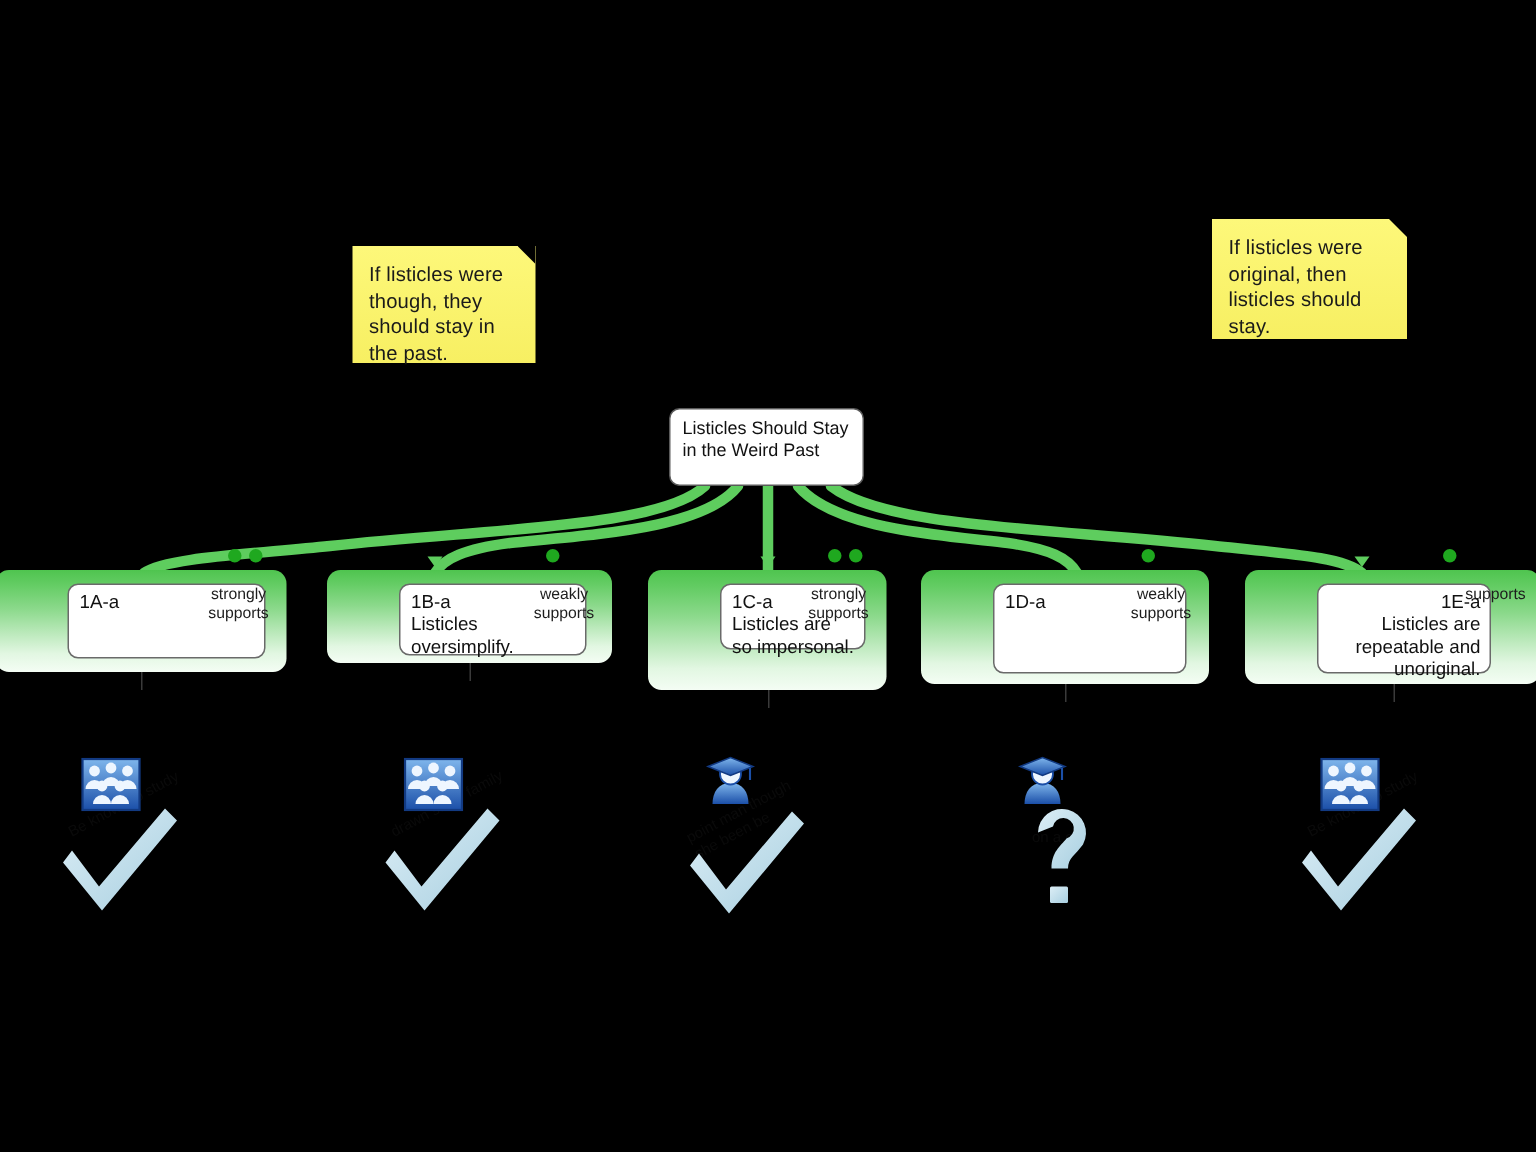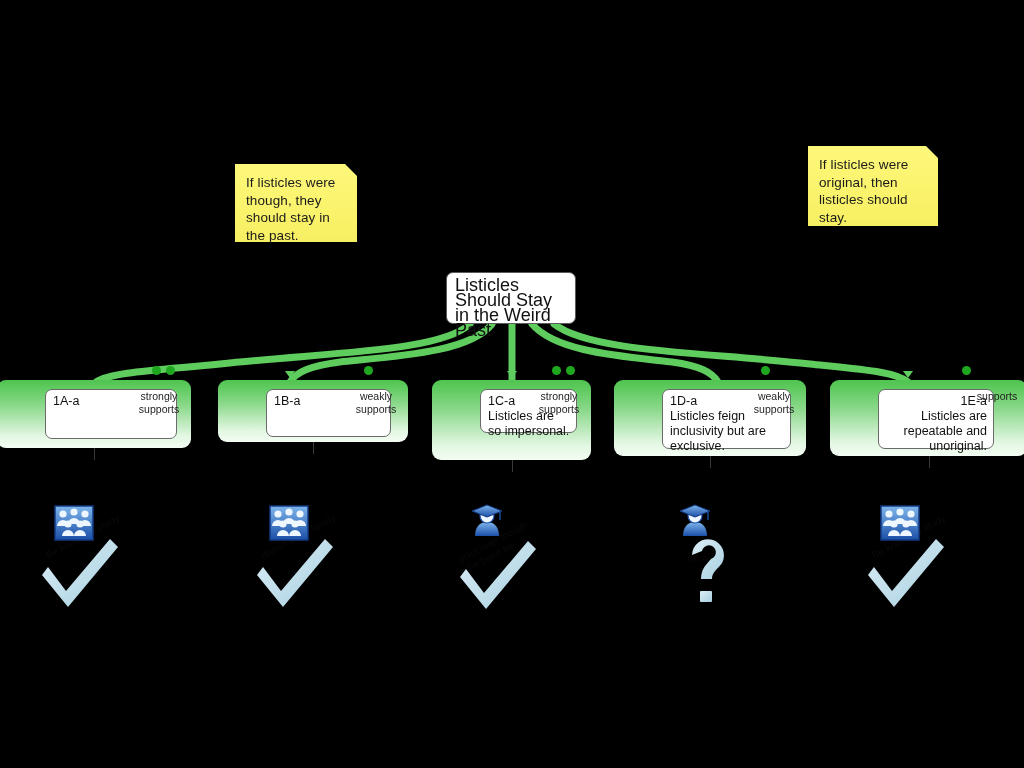--- a/index.html
+++ b/index.html
@@ -63,21 +63,21 @@
     position: absolute;
     left: 446px;
     top: 272px;
     width: 130px;
     height: 52px;
     background: #ffffff;
     border: 1px solid #5a5a5a;
     border-radius: 7px;
     box-sizing: border-box;
     padding: 5px 7px 4px 8px;
-    font-size: 18px;
+    font-size: 12px;
     line-height: 15px;
     color: #111111;
     z-index: 6;
   }
 
   
   .card {
     position: absolute;
     box-sizing: border-box;
     border-radius: 9px;
@@ -238,38 +238,38 @@
     <div class="claim-box" style="width:132px; height:50px;">
       <div>1A-a</div>
     </div>
     <div class="strength">strongly supports</div>
     <div class="stem"></div>
   </div>
 
   <div class="card" style="left:218px; top:380px; width:190px; height:62px;">
     <div class="claim-box" style="width:125px; height:48px;">
       <div>1B-a</div>
+      <div>Listicles oversimplify.</div>
     </div>
     <div class="strength">weakly supports</div>
     <div class="stem"></div>
   </div>
 
   <div class="card" style="left:432px; top:380px; width:159px; height:80px;">
     <div class="claim-box" style="width:97px; height:44px;">
       <div>1C-a</div>
       <div>Listicles are so impersonal.</div>
     </div>
     <div class="strength">strongly supports</div>
     <div class="stem"></div>
   </div>
 
   <div class="card" style="left:614px; top:380px; width:192px; height:76px;">
     <div class="claim-box" style="width:129px; height:60px;">
       <div>1D-a</div>
-      <div>Listicles feign inclusivity but are exclusive.</div>
     </div>
     <div class="strength">weakly supports</div>
     <div class="stem"></div>
   </div>
 
   <div class="card" style="left:830px; top:380px; width:197px; height:76px;">
     <div class="claim-box" style="width:116px; height:60px;text-align:right;">
       <div>1E-a</div>
       <div>Listicles are repeatable and unoriginal.</div>
     </div>

